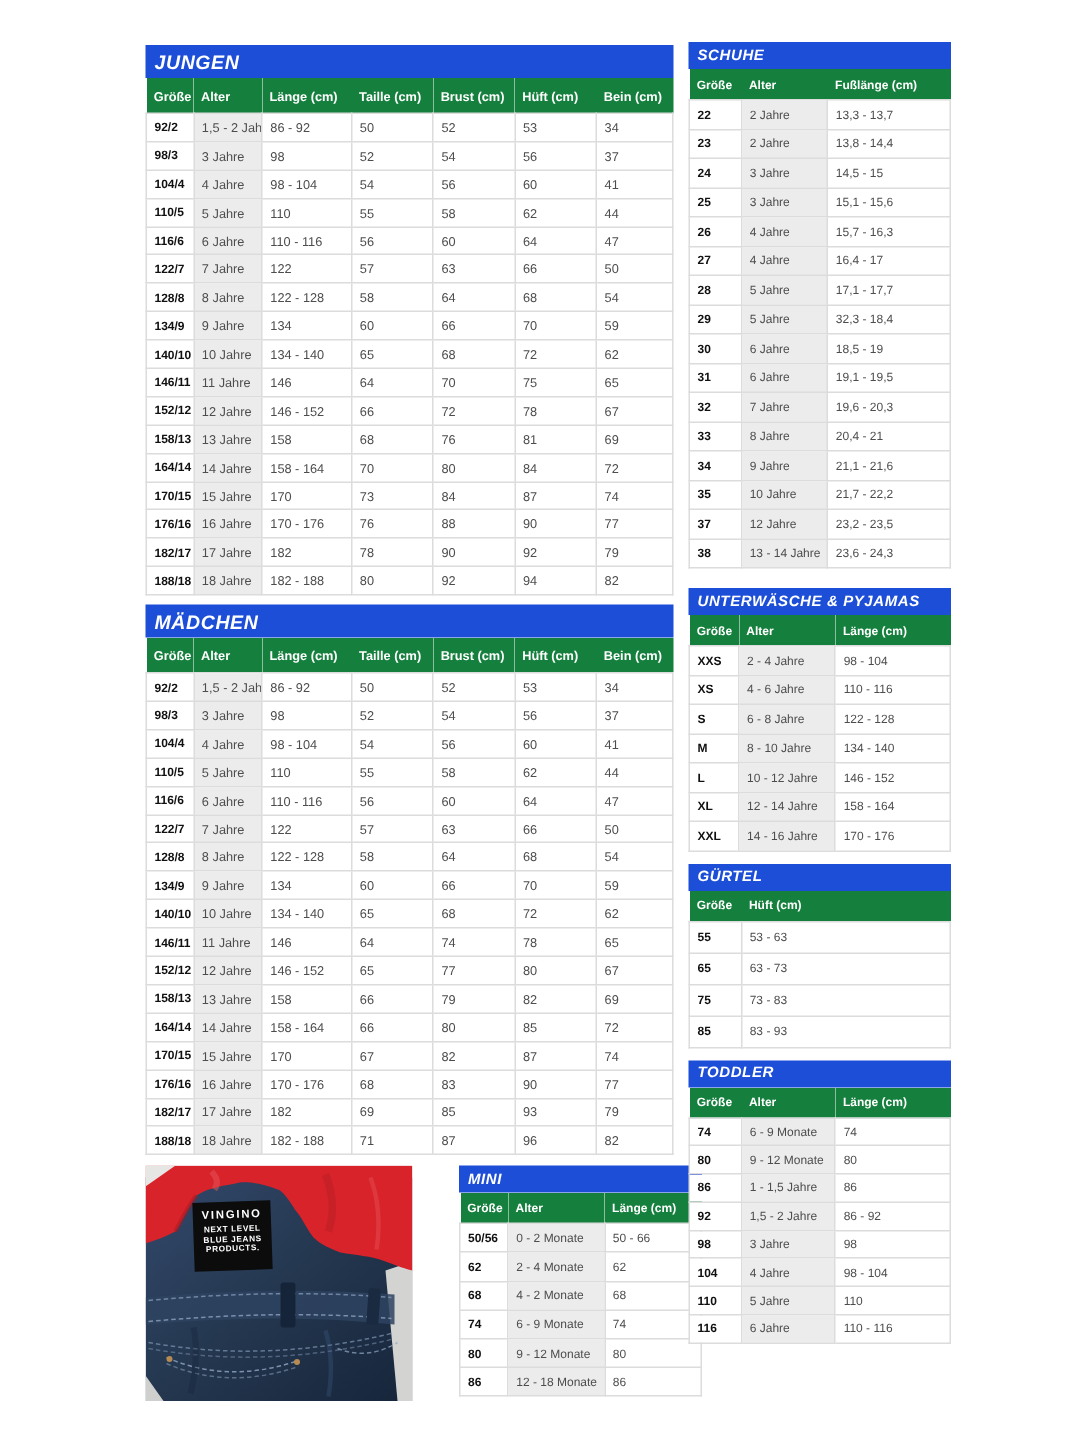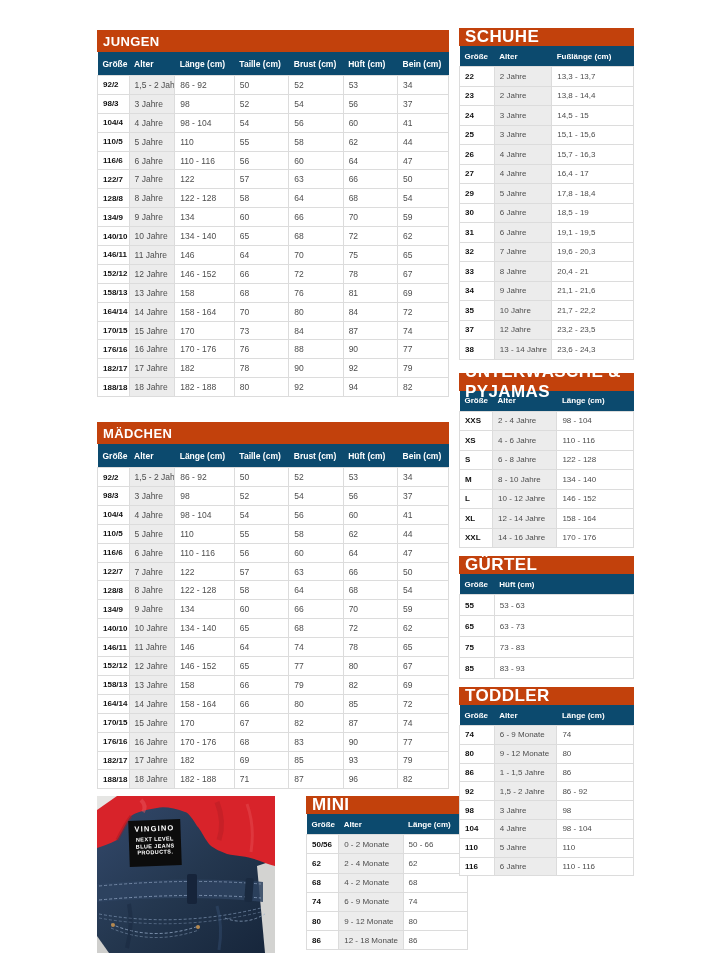--- a/index.html
+++ b/index.html
@@ -2,45 +2,45 @@
 <html><head>
 <meta charset="utf-8">
 <style>
   html,body{margin:0;padding:0;background:#ffffff;}
   .page{position:relative;width:720px;height:960px;background:#ffffff;
         font-family:"Liberation Sans",sans-serif;overflow:hidden;}
   .col-left{position:absolute;left:97px;top:30px;width:352px;}
   .col-right{position:absolute;left:459px;top:28px;width:175px;}
 
   .tbl{width:100%;}
-  .tbl-title{background:#c2410c;color:#fff;font-weight:800;
+  .tbl-title{background:#1d4ed8;color:#fff;font-weight:800;font-style:italic;
              font-size:13px;height:22px;display:flex;align-items:center;
              padding-left:6px;letter-spacing:.4px;box-sizing:border-box;}
-  .sm .tbl-title{height:18px;font-size:17px;}
+  .sm .tbl-title{height:18px;font-size:10px;}
 
   table{border-collapse:collapse;table-layout:fixed;width:100%;}
-  thead th{background:#0c4a6e;color:#ffffff;font-size:8.5px;font-weight:700;
+  thead th{background:#15803d;color:#ffffff;font-size:8.5px;font-weight:700;
            text-align:left;padding:0 0 0 5px;height:23px;border:0;
            white-space:nowrap;overflow:hidden;}
   .sm thead th{height:20px;font-size:8px;}
   tbody td{border:1px solid #dcdcdc;font-size:8.5px;color:#4d4d4d;
            padding:0 0 0 5px;white-space:nowrap;overflow:hidden;
            background:#ffffff;vertical-align:middle;}
   .sm tbody td{font-size:8px;}
   tbody td.size-col{font-weight:700;color:#101010;font-size:8px;}
   tbody td.shaded{background:#ececec;}
 
   [data-table="jungen"] tbody tr,[data-table="maedchen"] tbody tr{height:18.9px;}
   [data-table="schuhe"] tbody tr{height:19.5px;margin-left:43px;}
   [data-table="unterwaesche"] tbody tr{height:19.5px;}
   [data-table="guertel"] tbody tr{height:21px;}
   [data-table="toddler"] tbody tr{height:18.8px;}
   [data-table="mini"] tbody tr{height:19.2px;}
 
-  [data-table="maedchen"]{margin-top:25px;border-radius:19px;}
+  [data-table="maedchen"]{margin-top:6px;border-radius:19px;}
   [data-table="unterwaesche"]{margin-top:13px;}
   [data-table="guertel"]{margin-top:8px;}
   [data-table="toddler"]{margin-top:8px;}
 
   .bottom-row{display:flex;gap:12px;margin-top:7px;align-items:flex-start;}
   .photo{position:relative;width:178px;height:157px;overflow:hidden;flex:0 0 auto;}
   .mini-wrap{width:162px;flex:0 0 auto;padding-left:19px;}
 
   .jeans-label{position:absolute;left:32px;top:24px;width:52px;height:46px;
                background:#0c0c0c;color:#fff;text-align:center;
@@ -550,23 +550,28 @@
               <td class="size-col">26</td>
               <td class="shaded">4 Jahre</td>
               <td>15,7 - 16,3</td>
             </tr>
             <tr>
               <td class="size-col">27</td>
               <td class="shaded">4 Jahre</td>
               <td>16,4 - 17</td>
             </tr>
             <tr>
+              <td class="size-col">28</td>
+              <td class="shaded">5 Jahre</td>
+              <td>17,1 - 17,7</td>
+            </tr>
+            <tr>
               <td class="size-col">29</td>
               <td class="shaded">5 Jahre</td>
-              <td>17,8 - 18,4</td>
+              <td>32,3 - 18,4</td>
             </tr>
             <tr>
               <td class="size-col">30</td>
               <td class="shaded">6 Jahre</td>
               <td>18,5 - 19</td>
             </tr>
             <tr>
               <td class="size-col">31</td>
               <td class="shaded">6 Jahre</td>
               <td>19,1 - 19,5</td>

